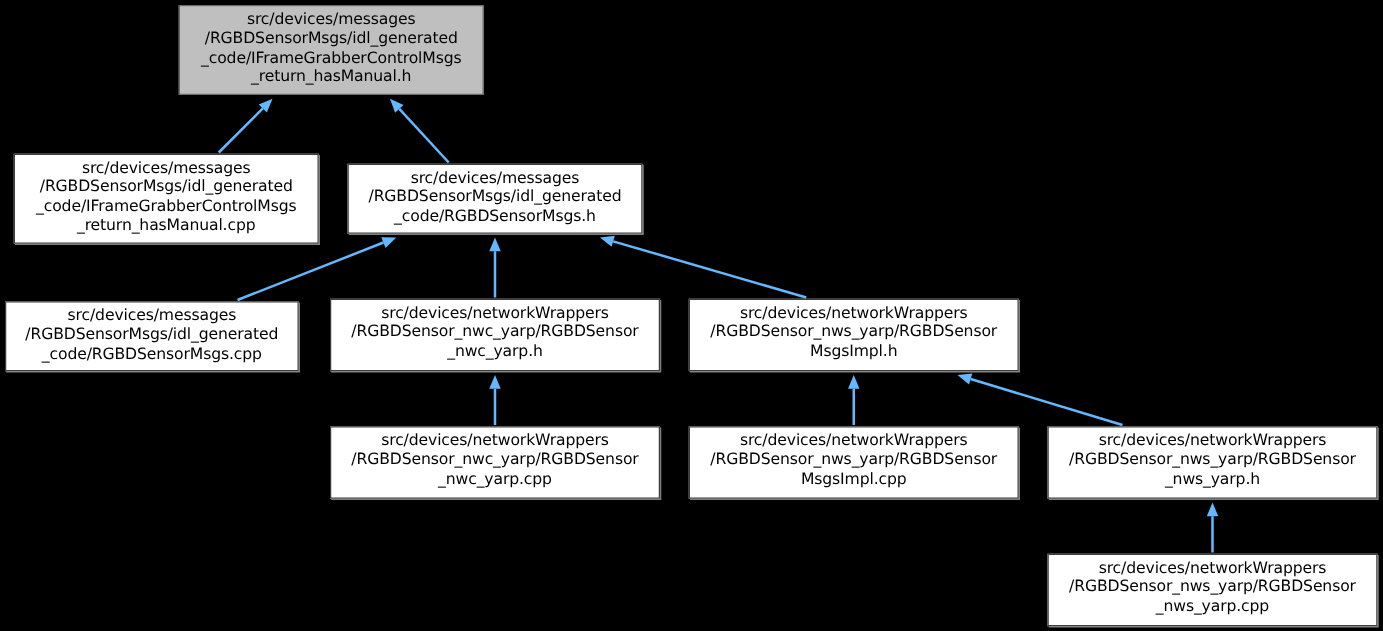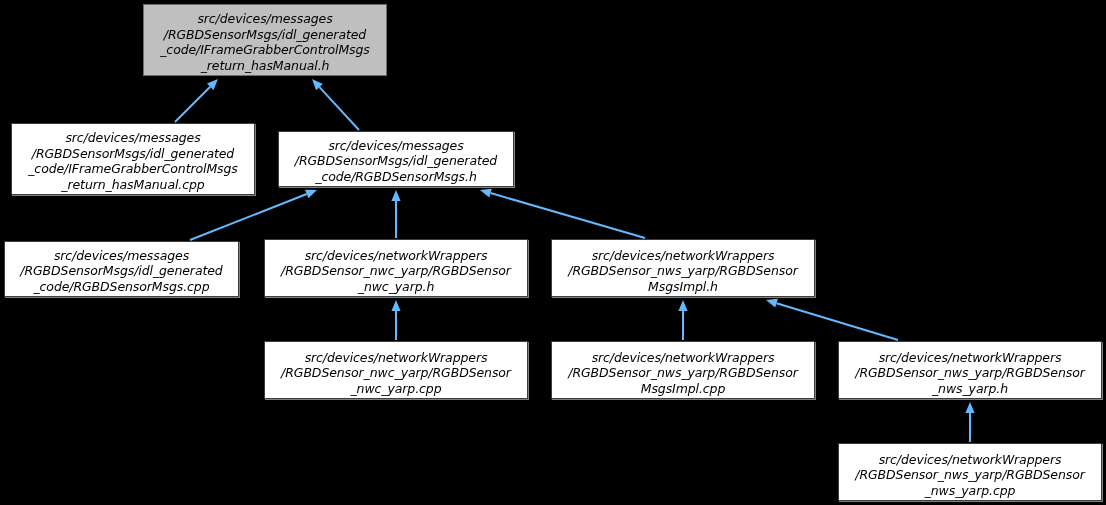--- a/index.html
+++ b/index.html
@@ -20,34 +20,33 @@
     left: 0;
     top: 0;
     width: 1106px;
     height: 505px;
     pointer-events: none;
   }
   .graph-node {
     position: absolute;
     box-sizing: border-box;
     display: flex;
-    align-items: flex-end;
+    align-items: flex-start;
     justify-content: center;
     text-align: center;
     background: #ffffff;
     border: 1px solid #3d3d3d;
     box-shadow: 1px 1px 0 0 #808080;
     color: #000000;
     font-size: 12.5px;
     line-height: 15.4px;
     letter-spacing: -0.1px;
     white-space: pre-line;
     padding: 2px 4px;
     z-index: 2;
-    font-style: italic;
   }
   .graph-node.root-node {
     background: #bfbfbf;
     border: 1px solid #6b6b6b;
     box-shadow: none;
   }
   .node-label {
     display: block;
     white-space: pre-line;
   }

